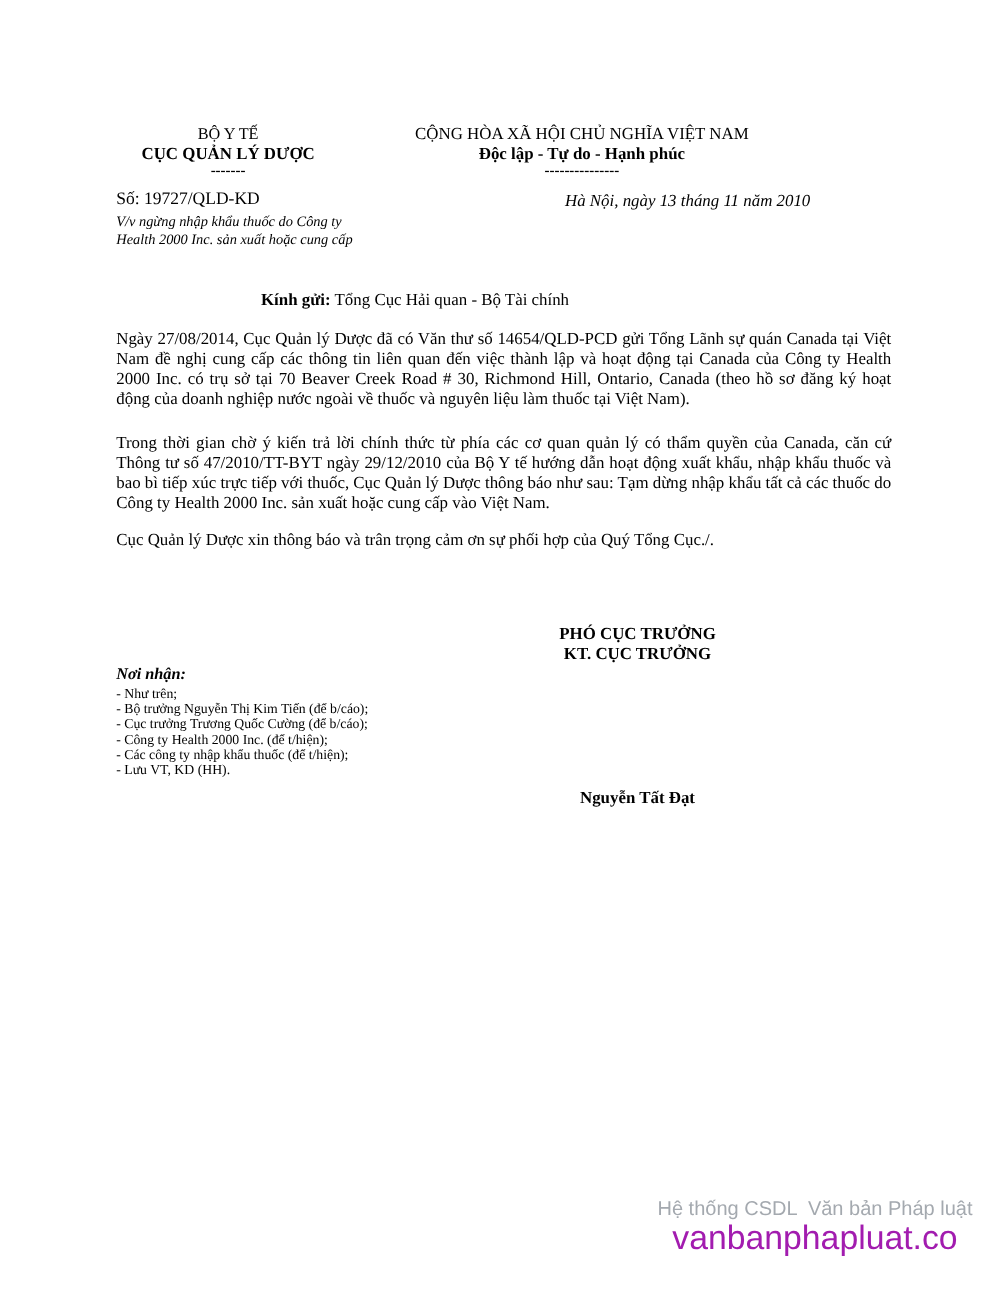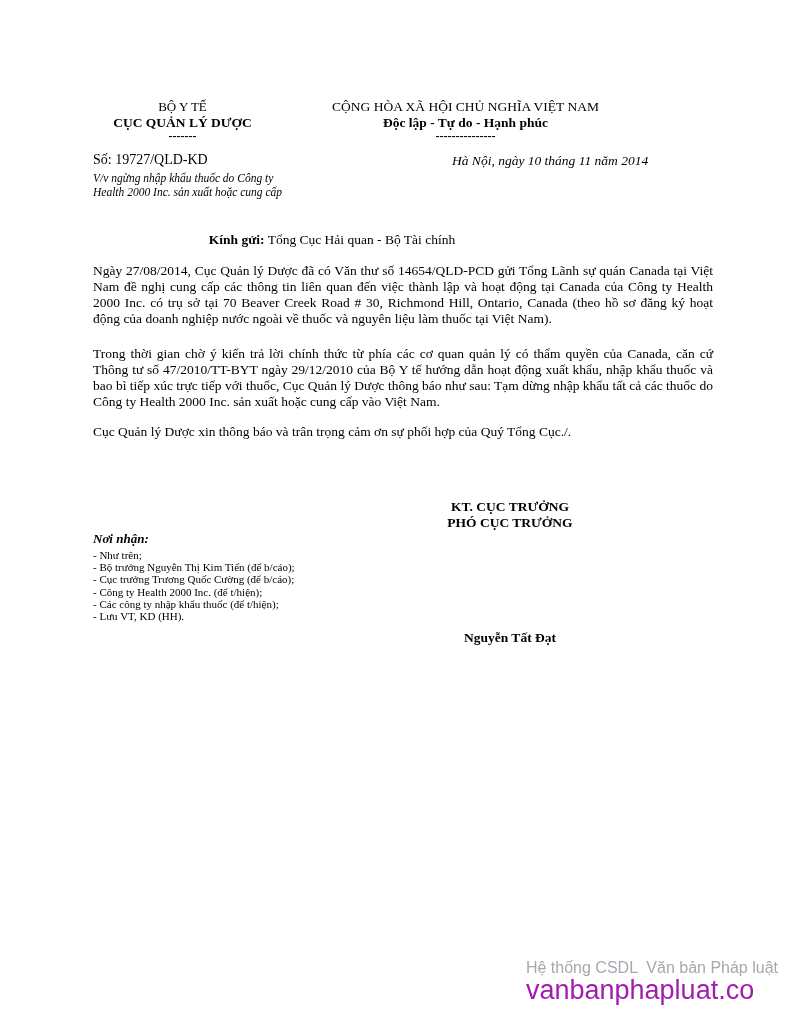--- a/index.html
+++ b/index.html
@@ -144,21 +144,21 @@
   .noi-nhan .nn-item {
     font-size: 11px;
     line-height: 12.2px;
   }
 
   
   .watermark {
     position: absolute;
     top: 958px;
     right: 22px;
-    text-align: left;
+    text-align: center;
     font-family: "Liberation Sans", "DejaVu Sans", sans-serif;
     margin-left: 36px;
   }
   .watermark .wm-line1 {
     font-size: 16px;
     line-height: 19px;
     white-space: pre;
   }
   .watermark .wm-line2 {
     font-size: 27px;
@@ -183,33 +183,33 @@
     <div class="divider">---------------</div>
   </div>
 
   <div class="doc-number">Số: 19727/QLD-KD</div>
 
   <div class="doc-subject">
     <div>V/v ngừng nhập khẩu thuốc do Công ty</div>
     <div>Health 2000 Inc. sản xuất hoặc cung cấp</div>
   </div>
 
-  <div class="place-date">Hà Nội, ngày 10 tháng 11 năm 2014</div>
+  <div class="place-date">Hà Nội, ngày 13 tháng 11 năm 2010</div>
 
   <div class="recipient-line">
     <span class="label">Kính gửi:</span><span> Tổng Cục Hải quan - Bộ Tài chính</span>
   </div>
 
   <div class="para para-1">Ngày 27/08/2014, Cục Quản lý Dược đã có Văn thư số 14654/QLD-PCD gửi Tổng Lãnh sự quán Canada tại Việt Nam đề nghị cung cấp các thông tin liên quan đến việc thành lập và hoạt động tại Canada của Công ty Health 2000 Inc. có trụ sở tại 70 Beaver Creek Road # 30, Richmond Hill, Ontario, Canada (theo hồ sơ đăng ký hoạt động của doanh nghiệp nước ngoài về thuốc và nguyên liệu làm thuốc tại Việt Nam).</div>
   <div class="para para-2">Trong thời gian chờ ý kiến trả lời chính thức từ phía các cơ quan quản lý có thẩm quyền của Canada, căn cứ Thông tư số 47/2010/TT-BYT ngày 29/12/2010 của Bộ Y tế hướng dẫn hoạt động xuất khẩu, nhập khẩu thuốc và bao bì tiếp xúc trực tiếp với thuốc, Cục Quản lý Dược thông báo như sau: Tạm dừng nhập khẩu tất cả các thuốc do Công ty Health 2000 Inc. sản xuất hoặc cung cấp vào Việt Nam.</div>
   <div class="para para-3">Cục Quản lý Dược xin thông báo và trân trọng cảm ơn sự phối hợp của Quý Tổng Cục./.</div>
 
   <div class="sign-block">
+    <div>PHÓ CỤC TRƯỞNG</div>
     <div>KT. CỤC TRƯỞNG</div>
-    <div>PHÓ CỤC TRƯỞNG</div>
   </div>
   <div class="sign-name">Nguyễn Tất Đạt</div>
 
   <div class="noi-nhan">
     <div class="nn-label">Nơi nhận:</div>
     <div class="nn-item">- Như trên;</div>
     <div class="nn-item">- Bộ trưởng Nguyễn Thị Kim Tiến (để b/cáo);</div>
     <div class="nn-item">- Cục trưởng Trương Quốc Cường (để b/cáo);</div>
     <div class="nn-item">- Công ty Health 2000 Inc. (để t/hiện);</div>
     <div class="nn-item">- Các công ty nhập khẩu thuốc (để t/hiện);</div>

